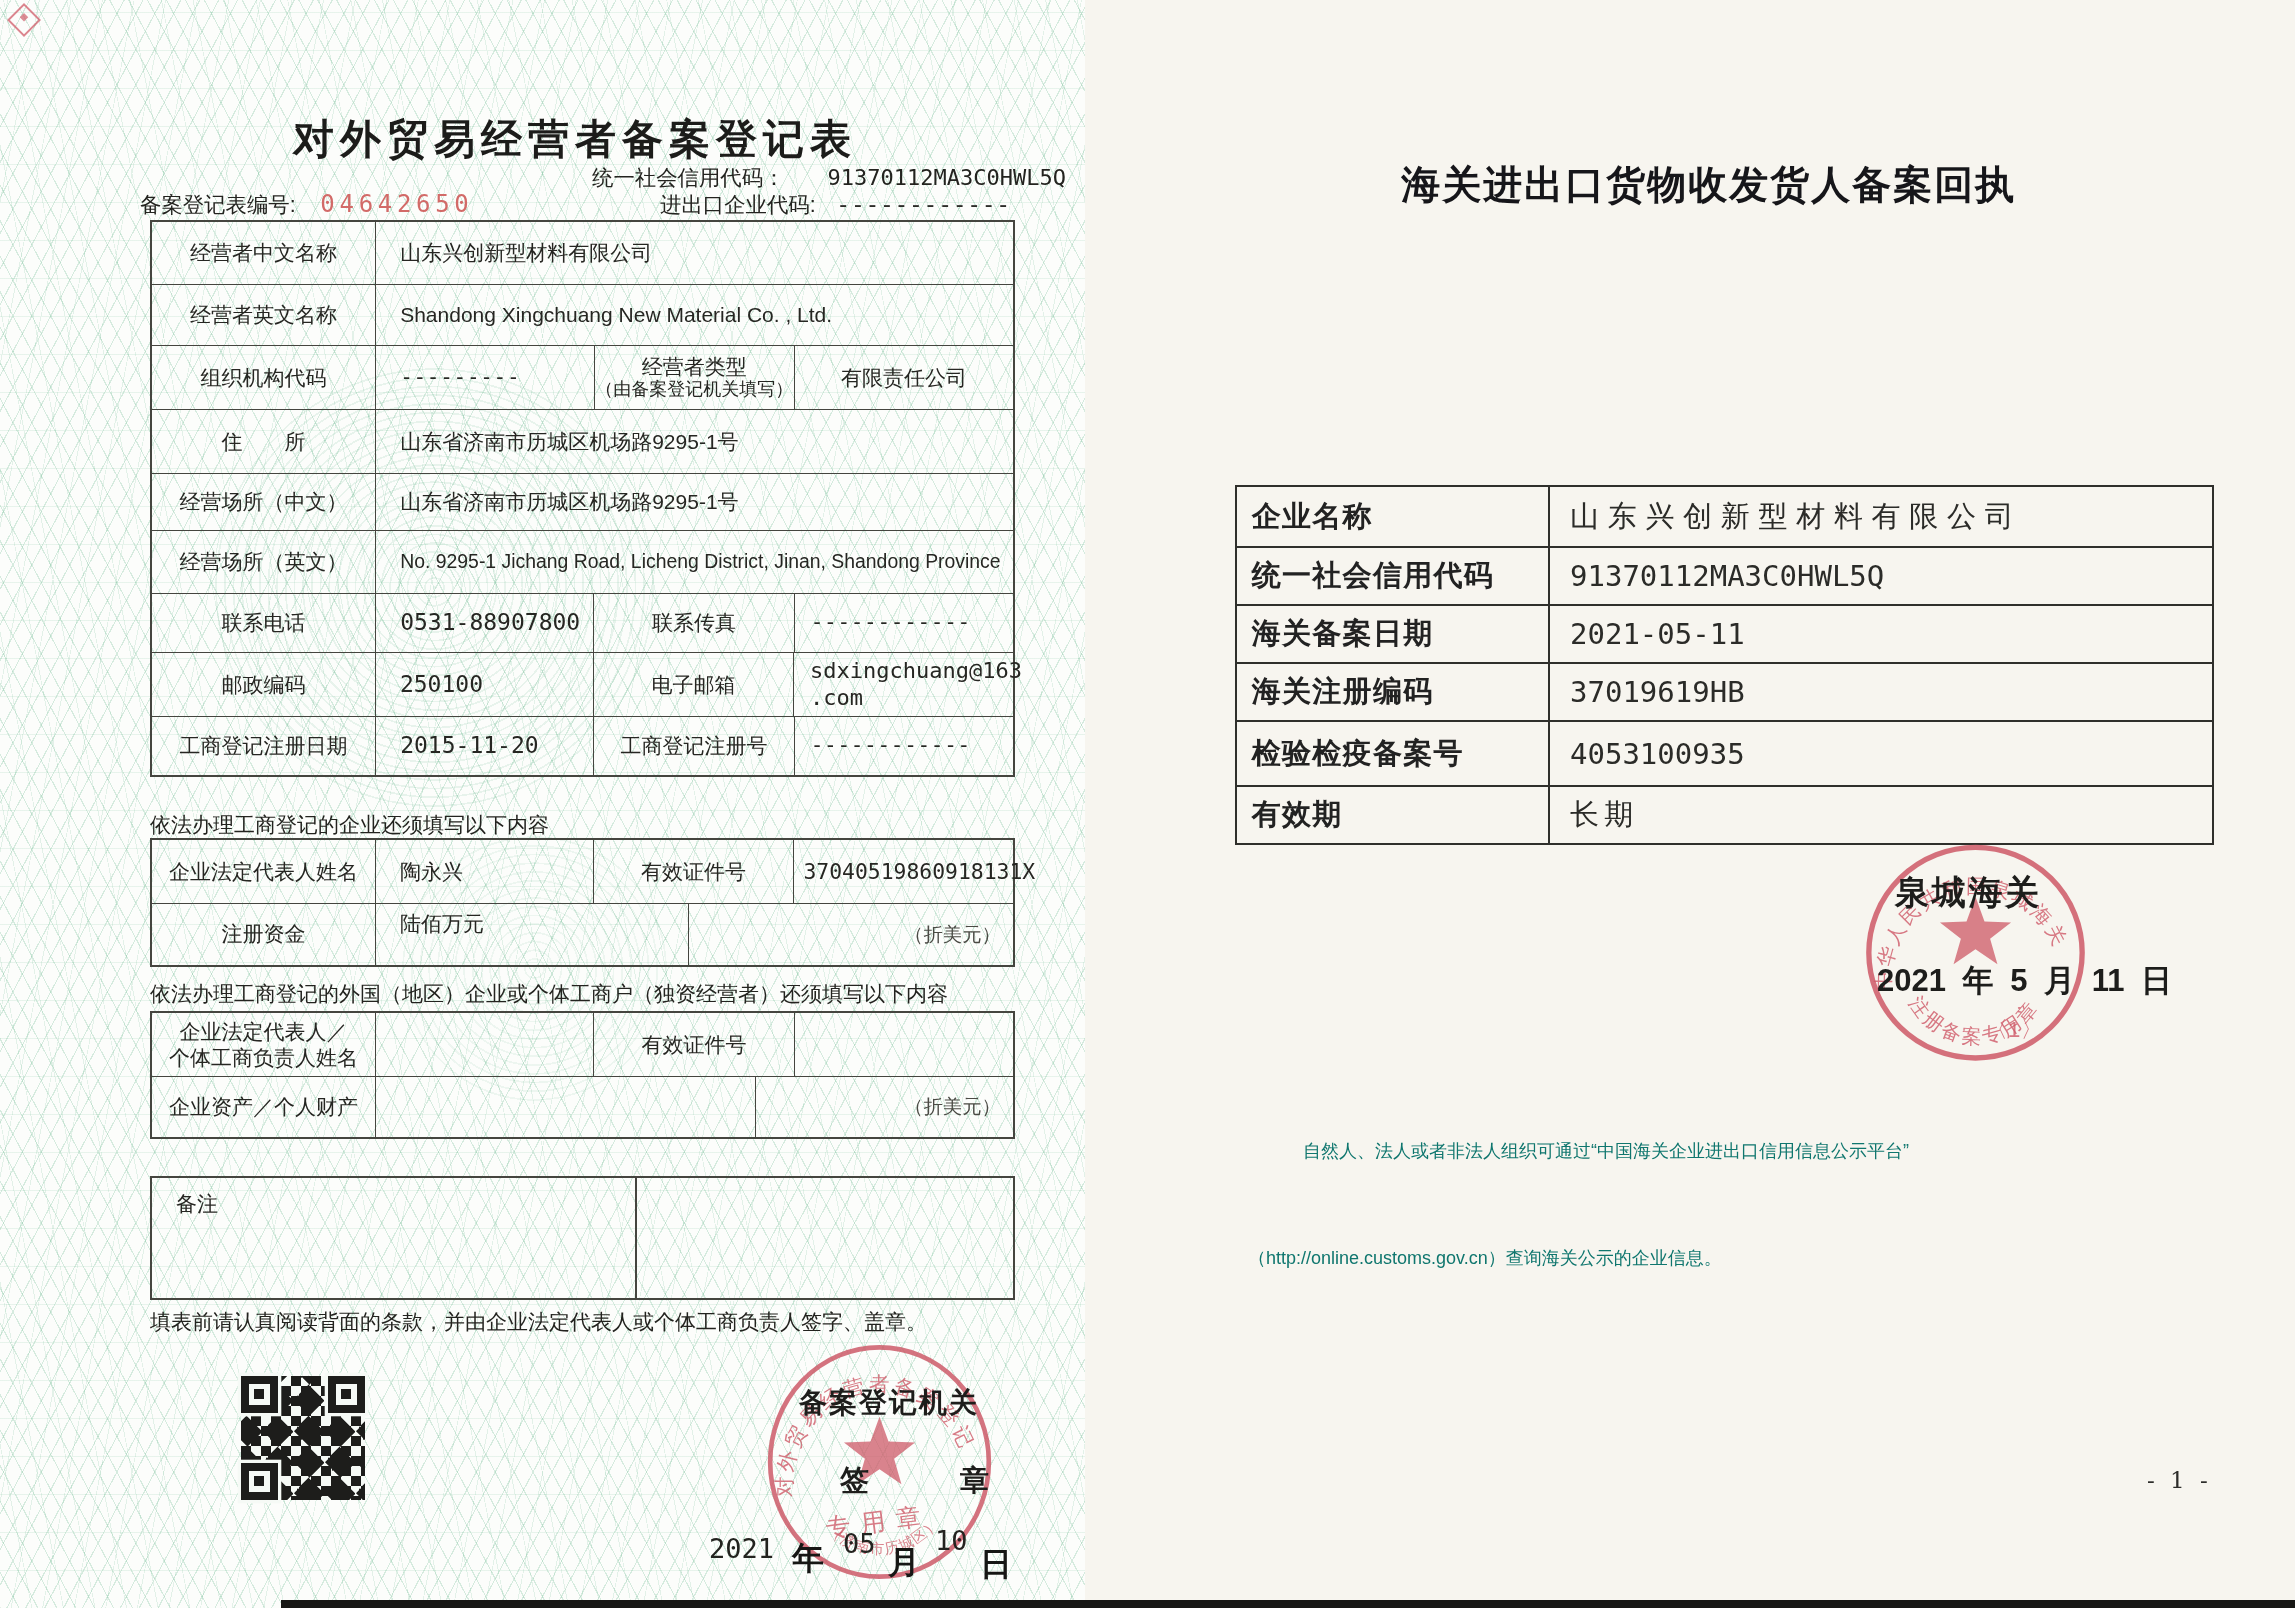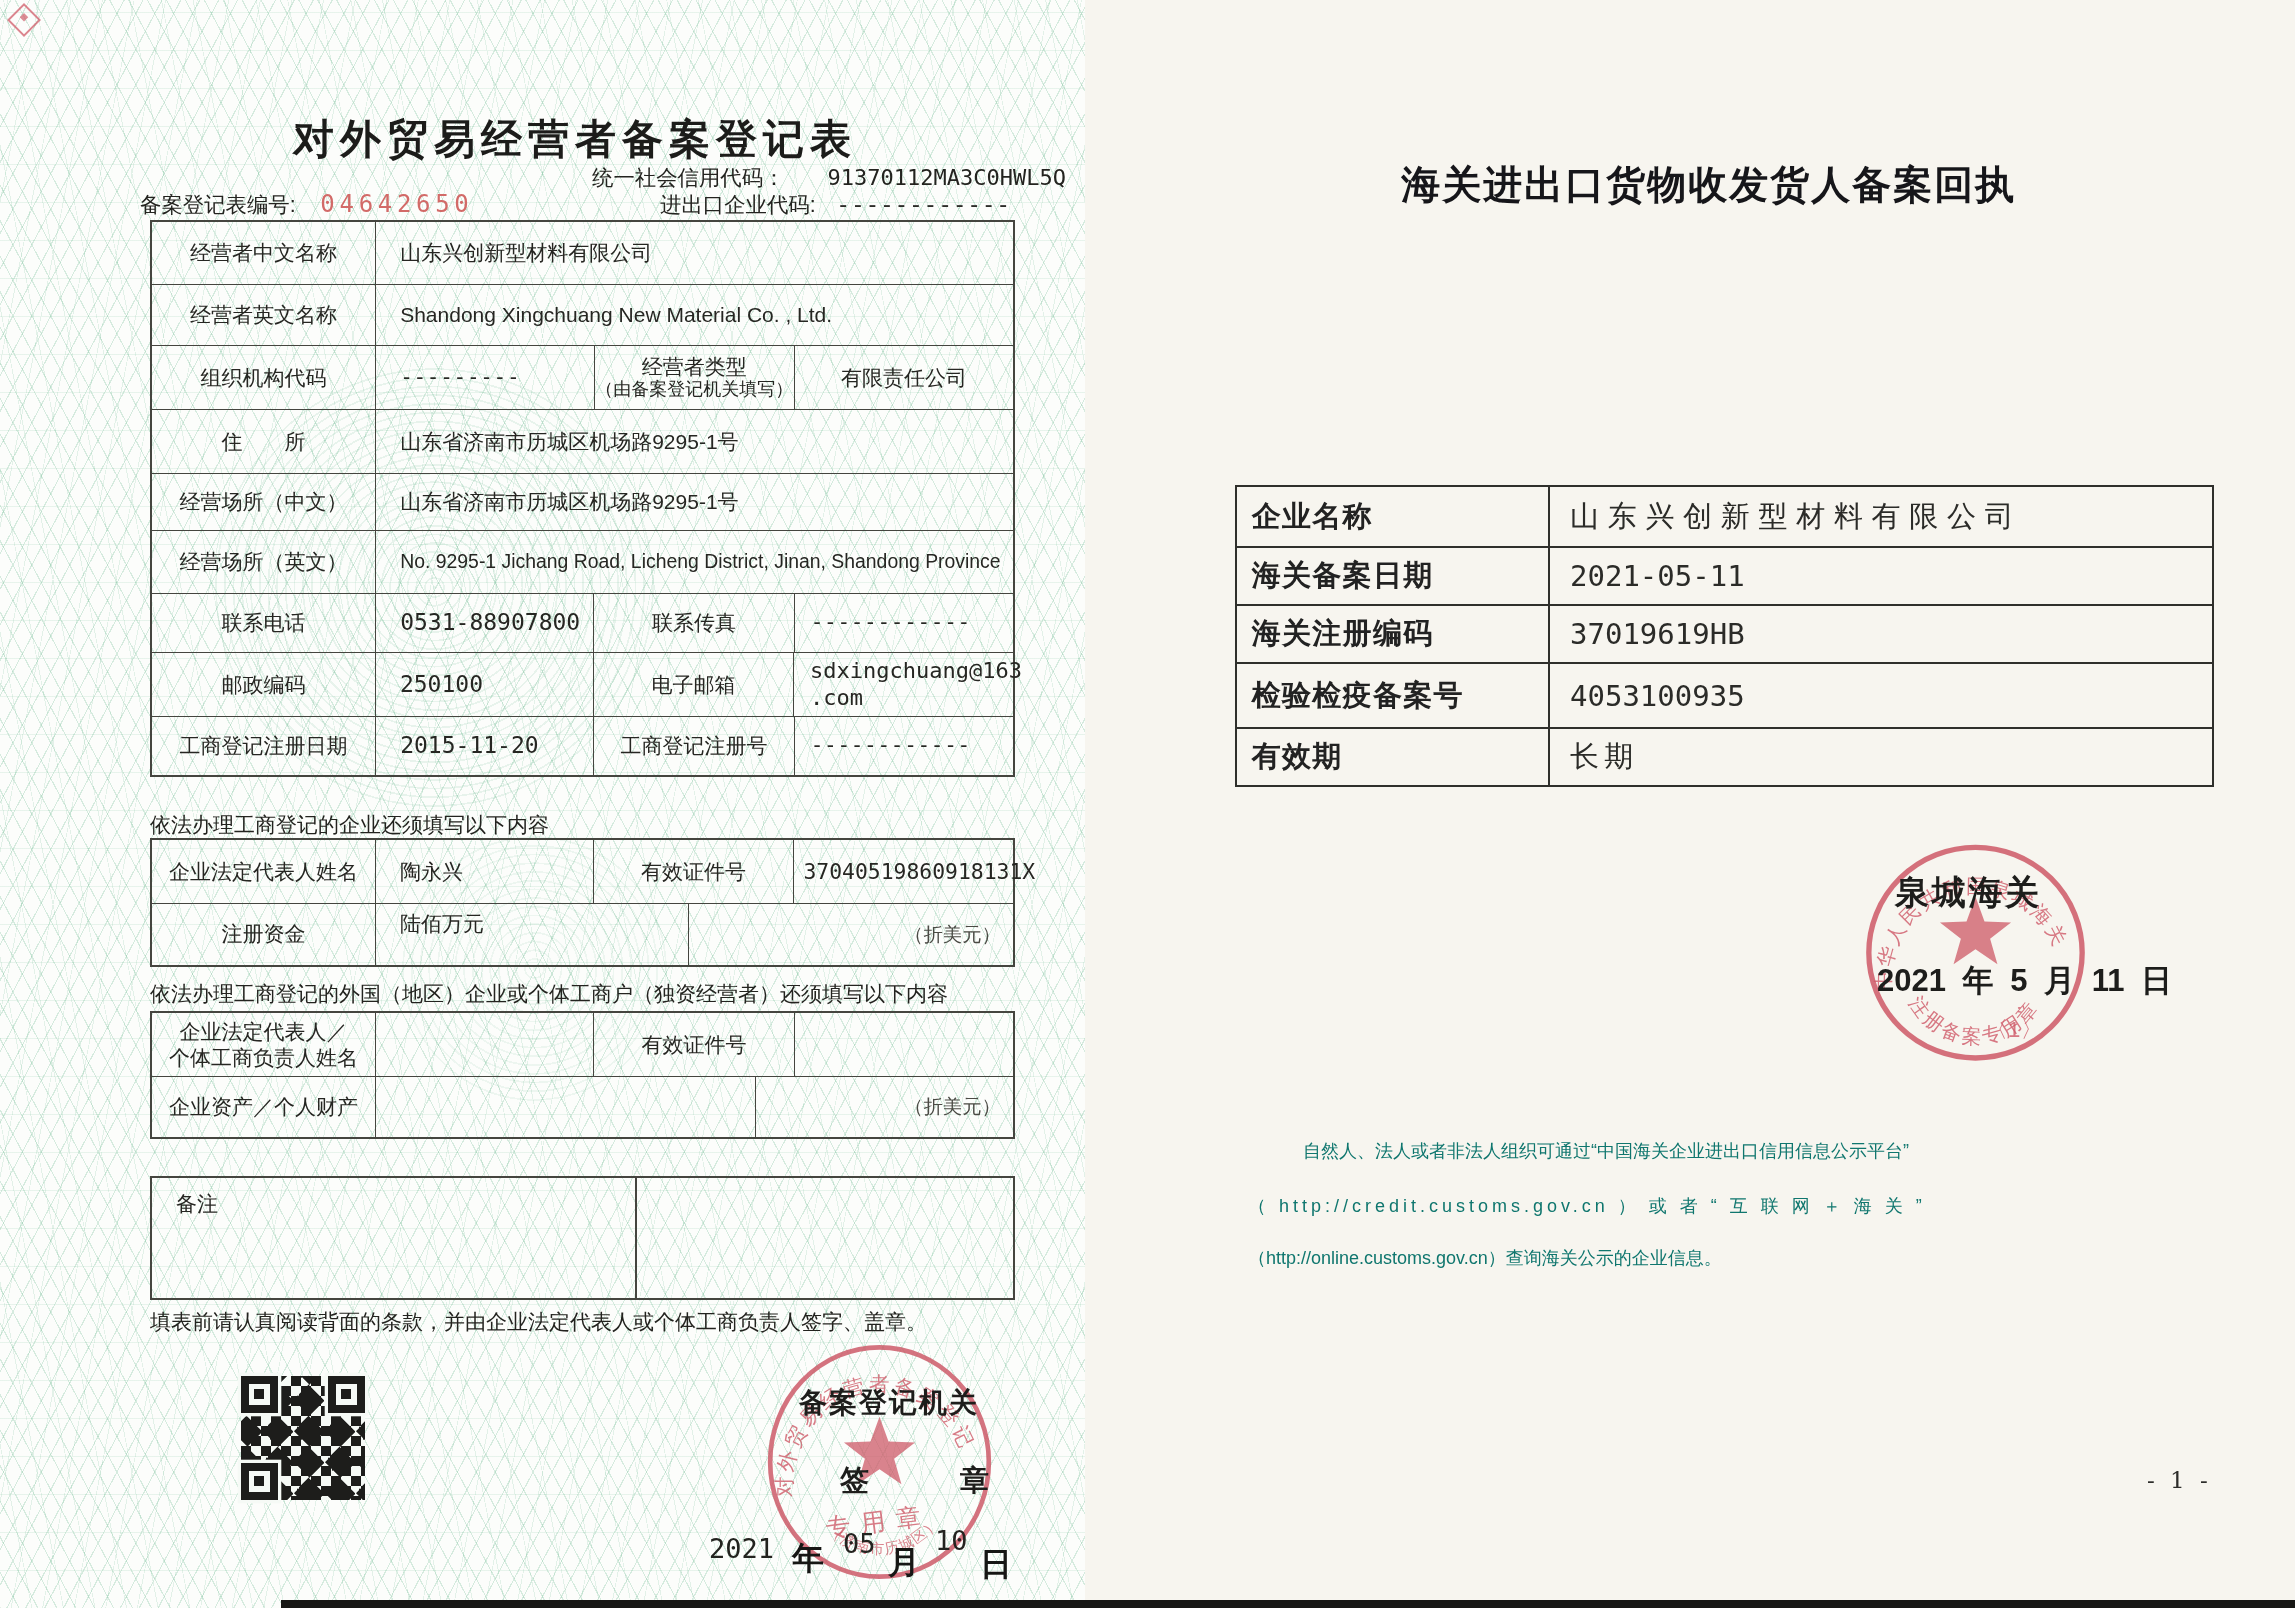--- a/index.html
+++ b/index.html
@@ -244,20 +244,24 @@
 
 <div class="page-right">
   <h1 class="rp-title">海关进出口货物收发货人备案回执</h1>
 
   <div class="rtbl">
     <div class="rtr" style="height:59px;">
       <div class="rlabel">企业名称</div>
       <div class="rvalue cjk">山东兴创新型材料有限公司</div>
     </div>
     <div class="rtr">
+      <div class="rlabel">统一社会信用代码</div>
+      <div class="rvalue">91370112MA3C0HWL5Q</div>
+    </div>
+    <div class="rtr">
       <div class="rlabel">海关备案日期</div>
       <div class="rvalue">2021-05-11</div>
     </div>
     <div class="rtr">
       <div class="rlabel">海关注册编码</div>
       <div class="rvalue">37019619HB</div>
     </div>
     <div class="rtr" style="height:65px;">
       <div class="rlabel">检验检疫备案号</div>
       <div class="rvalue">4053100935</div>
@@ -278,20 +282,19 @@
     <path id="arcBotR" d="M 62 218 A 112 114 0 0 0 278 218" fill="none"></path>
     <text font-size="30" fill="rgba(206,88,102,.8)" letter-spacing="4">
       <textPath href="#arcBotR" startOffset="8%">注册备案专用章</textPath>
     </text>
     <text x="228" y="292" text-anchor="middle" font-size="34" fill="rgba(206,88,102,.8)">〈1〉</text>
   </svg>
   <div class="stamp-black rp-office">泉城海关</div>
   <div class="stamp-black rp-date">2021 年 5 月 11 日</div>
 
   <div class="rp-par" style="left:218px;top:1139px;">自然人、法人或者非法人组织可通过“中国海关企业进出口信用信息公示平台”</div>
-  <div class="rp-par" style="left:163px;top:1194px;letter-spacing:4px;">（  http://credit.customs.gov.cn  ）  或  者  “ 互  联  网  ＋  海  关 ”</div>
   <div class="rp-par" style="left:163px;top:1246px;">（http://online.customs.gov.cn）查询海关公示的企业信息。</div>
 
   <div class="rp-pagenum">- 1 -</div>
 </div>
 
 <div class="bottom-edge"></div>
 
 
 </body></html>

